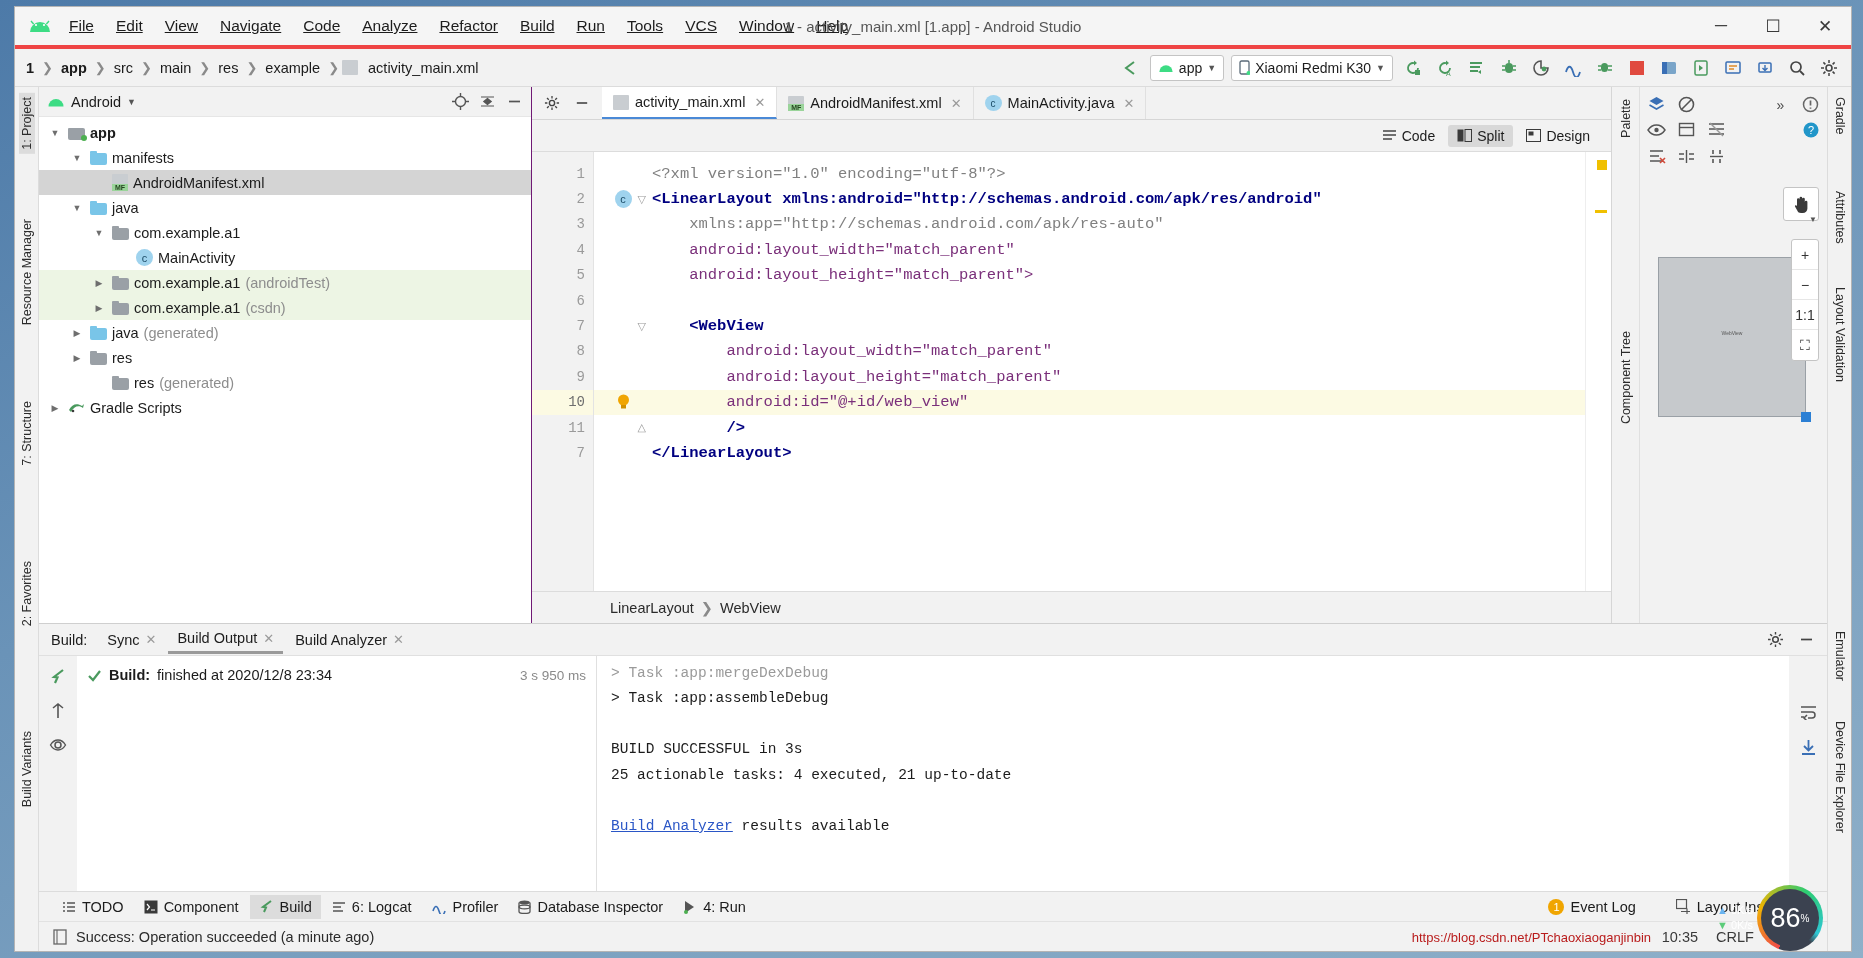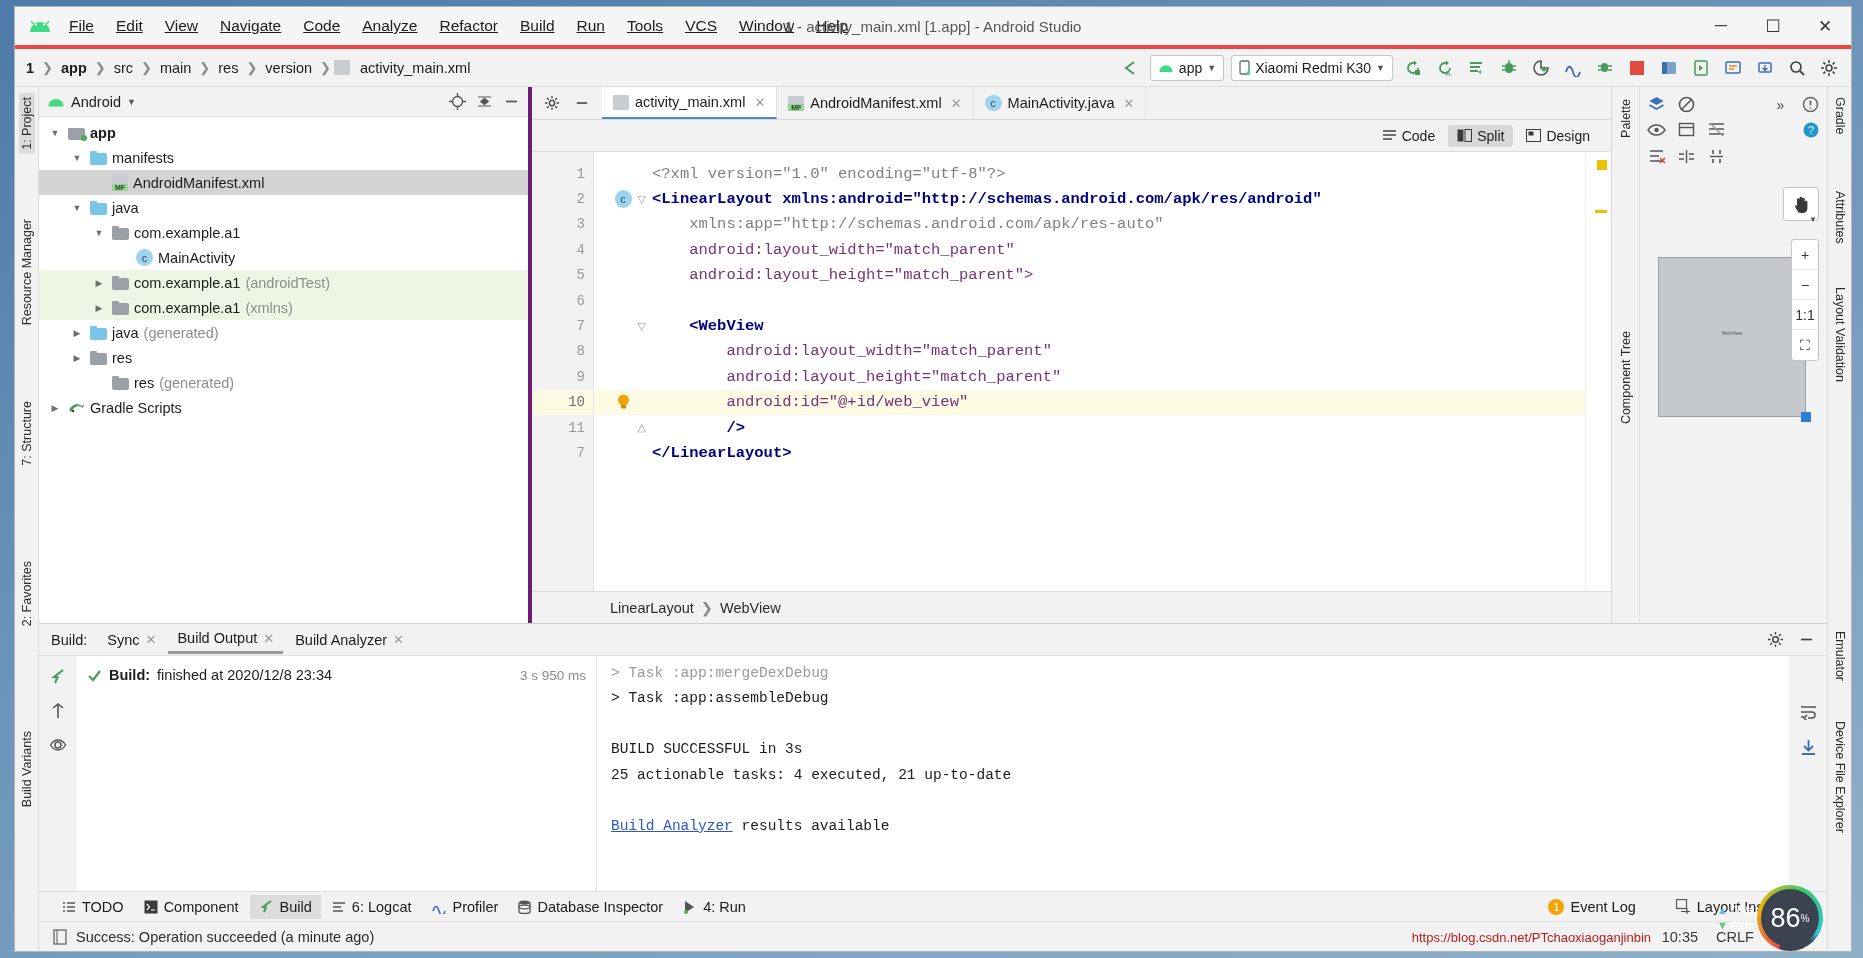--- a/index.html
+++ b/index.html
@@ -56,21 +56,21 @@
     padding:4px 1px; }
   .vtab.rot180 { transform:translateX(-50%) rotate(180deg); }
   .vtab.rot0 { transform:translateX(-50%); }
   .vtab.sel { background:#dcdcdc; }
 
   .center-col { flex:1 1 auto; display:flex; flex-direction:column; min-width:0; }
   .upper-row { flex:1 1 auto; display:flex; min-height:0; }
 
   
   .project-panel { width:493px; flex:0 0 493px; background:#fff;
-    border-right:4px solid #701a75; display:flex; flex-direction:column; }
+    border-right:1px solid #701a75; display:flex; flex-direction:column; }
   .panel-head { height:30px; display:flex; align-items:center; gap:6px;
     padding:0 8px; background:#f2f2f2; font-size:14.5px; flex:0 0 30px;
     border-bottom:1px solid #e6e6e6; }
   .panel-head .ph-icons { margin-left:auto; display:flex; align-items:center; gap:10px; }
   .tree { flex:1 1 auto; overflow:hidden; padding-top:3px; font-size:14.5px; }
   .tnode { height:25px; display:flex; align-items:center; gap:5px; white-space:nowrap;
     padding-right:6px; }
   .tnode.sel { background:#d4d4d4; }
   .tnode.test { background:#edf5e4; }
   .tw { width:16px; display:flex; align-items:center; justify-content:center;
@@ -259,21 +259,21 @@
       <div class="crumb bold">1</div>
       <span class="crumb-sep">❯</span>
       <div class="crumb bold">app</div>
       <span class="crumb-sep">❯</span>
       <div class="crumb">src</div>
       <span class="crumb-sep">❯</span>
       <div class="crumb">main</div>
       <span class="crumb-sep">❯</span>
       <div class="crumb">res</div>
       <span class="crumb-sep">❯</span>
-      <div class="crumb">version</div>
+      <div class="crumb">example</div>
       <span class="crumb-sep">❯</span>
       <span style="display:flex;align-items:center;gap:5px;">
         <span class="fileicon" style="height:15px;width:14px;background:#c9cdd1"></span>
         <div class="crumb">activity_main.xml</div>
       </span>
     </div>
 
     <div class="tb-right">
       <div class="tb-icon">
         <svg width="18" height="18" viewBox="0 0 18 18">
@@ -457,21 +457,21 @@
             <div class="tnode test" style="padding-left:52px">
               <span class="tw">▶</span>
               <span class="folder"></span>
               <span class="tlabel">com.example.a1</span>
               <span class="tmuted">(androidTest)</span>
             </div>
             <div class="tnode test" style="padding-left:52px">
               <span class="tw">▶</span>
               <span class="folder"></span>
               <span class="tlabel">com.example.a1</span>
-              <span class="tmuted">(xmlns)</span>
+              <span class="tmuted">(csdn)</span>
             </div>
             <div class="tnode" style="padding-left:30px">
               <span class="tw">▶</span>
               <span class="folder blue"></span>
               <span class="tlabel">java</span>
               <span class="tmuted">(generated)</span>
             </div>
             <div class="tnode" style="padding-left:30px">
               <span class="tw">▶</span>
               <span class="folder"></span>

